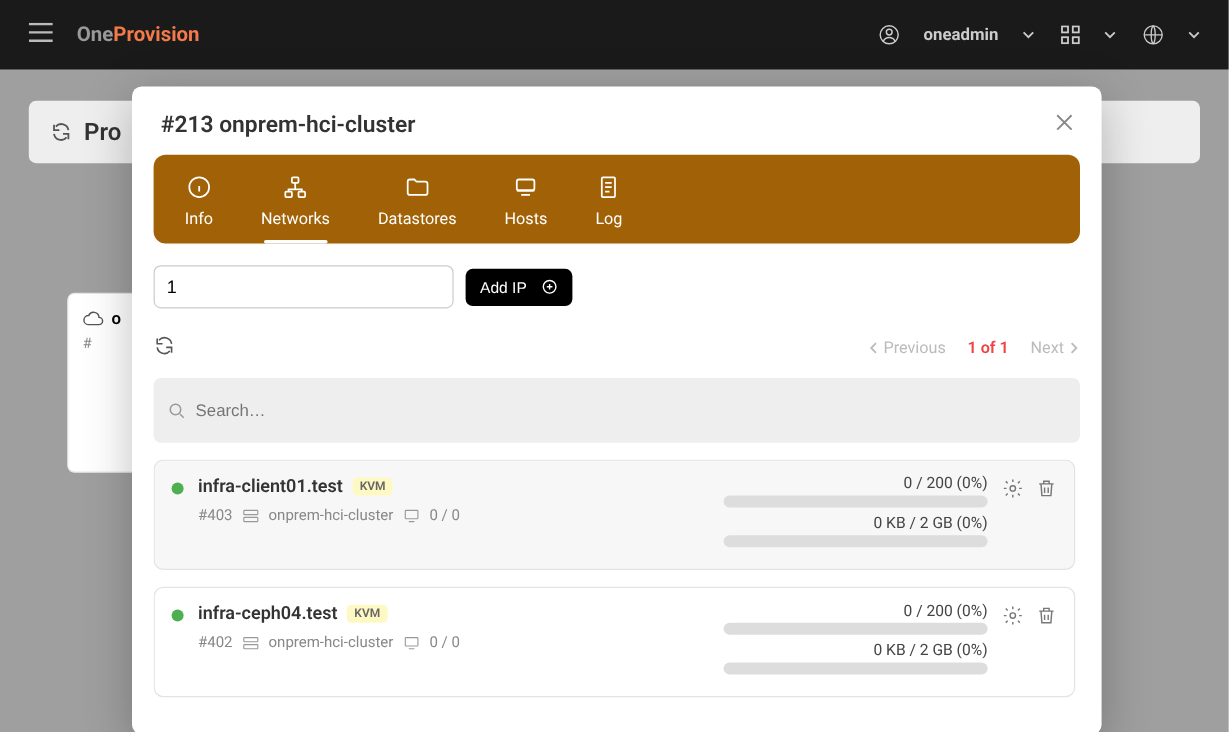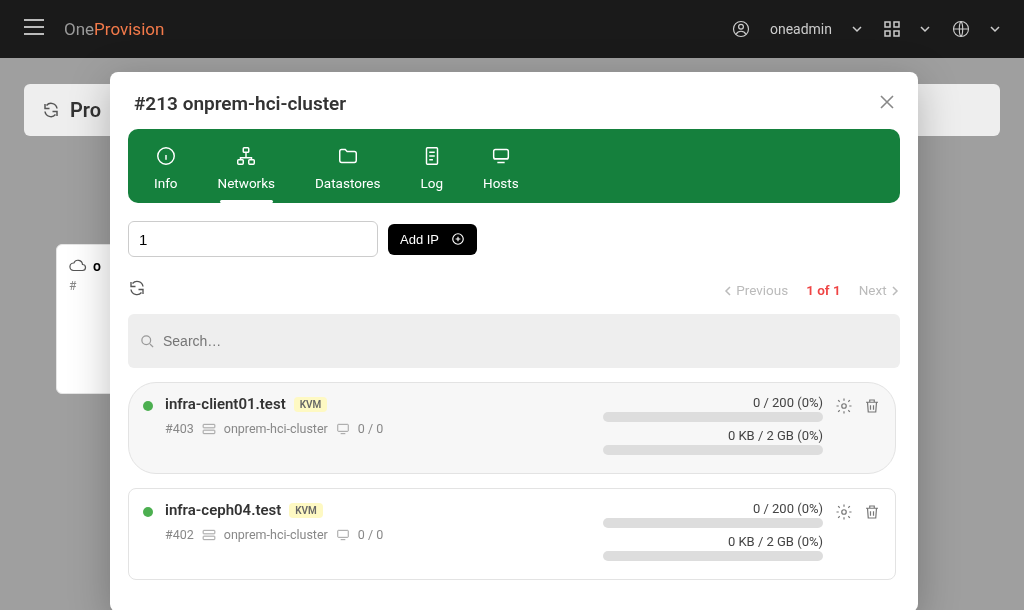--- a/index.html
+++ b/index.html
@@ -11,20 +11,21 @@
     overflow: hidden;
     position: relative;
   }
   .topbar {
     height: 58px;
     background: #1a1a1a;
     display: flex;
     align-items: center;
     padding: 0 24px;
     color: #fff;
+    font-weight: bold;
   }
   .hamburger {
     margin-right: 20px;
     cursor: pointer;
   }
   .brand { font-size: 17px; color: #999; }
   .brand .accent { color: #f37a4a; }
   .topbar-right {
     margin-left: auto;
     display: flex;
@@ -82,21 +83,21 @@
     display: flex;
     align-items: center;
     justify-content: space-between;
     padding: 20px 24px 14px 24px;
   }
   .modal-title { font-size: 19px; font-weight: 600; color: #333; }
   .close-x { color: #888; cursor: pointer; font-size: 16px; }
 
   .tabbar {
     margin: 0 18px;
-    background: #15803d;
+    background: #a16207;
     border-radius: 10px;
     display: flex;
     padding: 10px 6px 0 6px;
   }
   .tab {
     flex: 0 0 auto;
     color: #fff;
     text-align: center;
     padding: 6px 20px 12px 20px;
     font-size: 13.5px;
@@ -176,21 +177,21 @@
     padding-right: 4px;
   }
   .host {
     border: 1px solid #e3e3e3;
     border-radius: 8px;
     padding: 12px 14px;
     margin-bottom: 14px;
     display:flex;
     gap: 12px;
   }
-  .host.selected { background: #f7f7f7; border-radius: 28px; }
+  .host.selected { background: #f7f7f7; }
   .status-dot {
     width:10px; height:10px; border-radius:50%;
     background:#4caf50;
     flex:0 0 auto;
     margin-top: 6px;
   }
   .host-main { flex:1; }
   .host-title-row { display:flex; align-items:center; gap:8px; }
   .host-name { font-size:15px; font-weight:600; color:#333; }
   .hv-badge {
@@ -308,31 +309,31 @@
       <span>Networks</span>
     </div>
     <div class="tab">
       <svg class="tab-icon" width="22" height="22" viewBox="0 0 24 24" fill="none" stroke="#fff" stroke-width="1.6">
           <path d="M3 7a2 2 0 0 1 2-2h4l2 2h8a2 2 0 0 1 2 2v8a2 2 0 0 1-2 2H5a2 2 0 0 1-2-2z"></path>
         </svg>
       <span>Datastores</span>
     </div>
     <div class="tab">
       <svg class="tab-icon" width="22" height="22" viewBox="0 0 24 24" fill="none" stroke="#fff" stroke-width="1.6">
+          <rect x="4" y="5" width="16" height="10" rx="2"></rect>
+          <path d="M4 15h16M8 19h8"></path>
+        </svg>
+      <span>Hosts</span>
+    </div>
+    <div class="tab">
+      <svg class="tab-icon" width="22" height="22" viewBox="0 0 24 24" fill="none" stroke="#fff" stroke-width="1.6">
           <rect x="6" y="3" width="12" height="18" rx="1"></rect>
           <path d="M9 8h6M9 12h6M9 16h4"></path>
         </svg>
       <span>Log</span>
-    </div>
-    <div class="tab">
-      <svg class="tab-icon" width="22" height="22" viewBox="0 0 24 24" fill="none" stroke="#fff" stroke-width="1.6">
-          <rect x="4" y="5" width="16" height="10" rx="2"></rect>
-          <path d="M4 15h16M8 19h8"></path>
-        </svg>
-      <span>Hosts</span>
     </div>
   </div>
 
   <div class="content">
     <div class="addrow">
       <input class="num-input" value="1" style="">
       <button class="addbtn">
         <span>Add IP</span>
         <svg width="14" height="14" viewBox="0 0 24 24" fill="none" stroke="#fff" stroke-width="2">
             <circle cx="12" cy="12" r="9"></circle>

